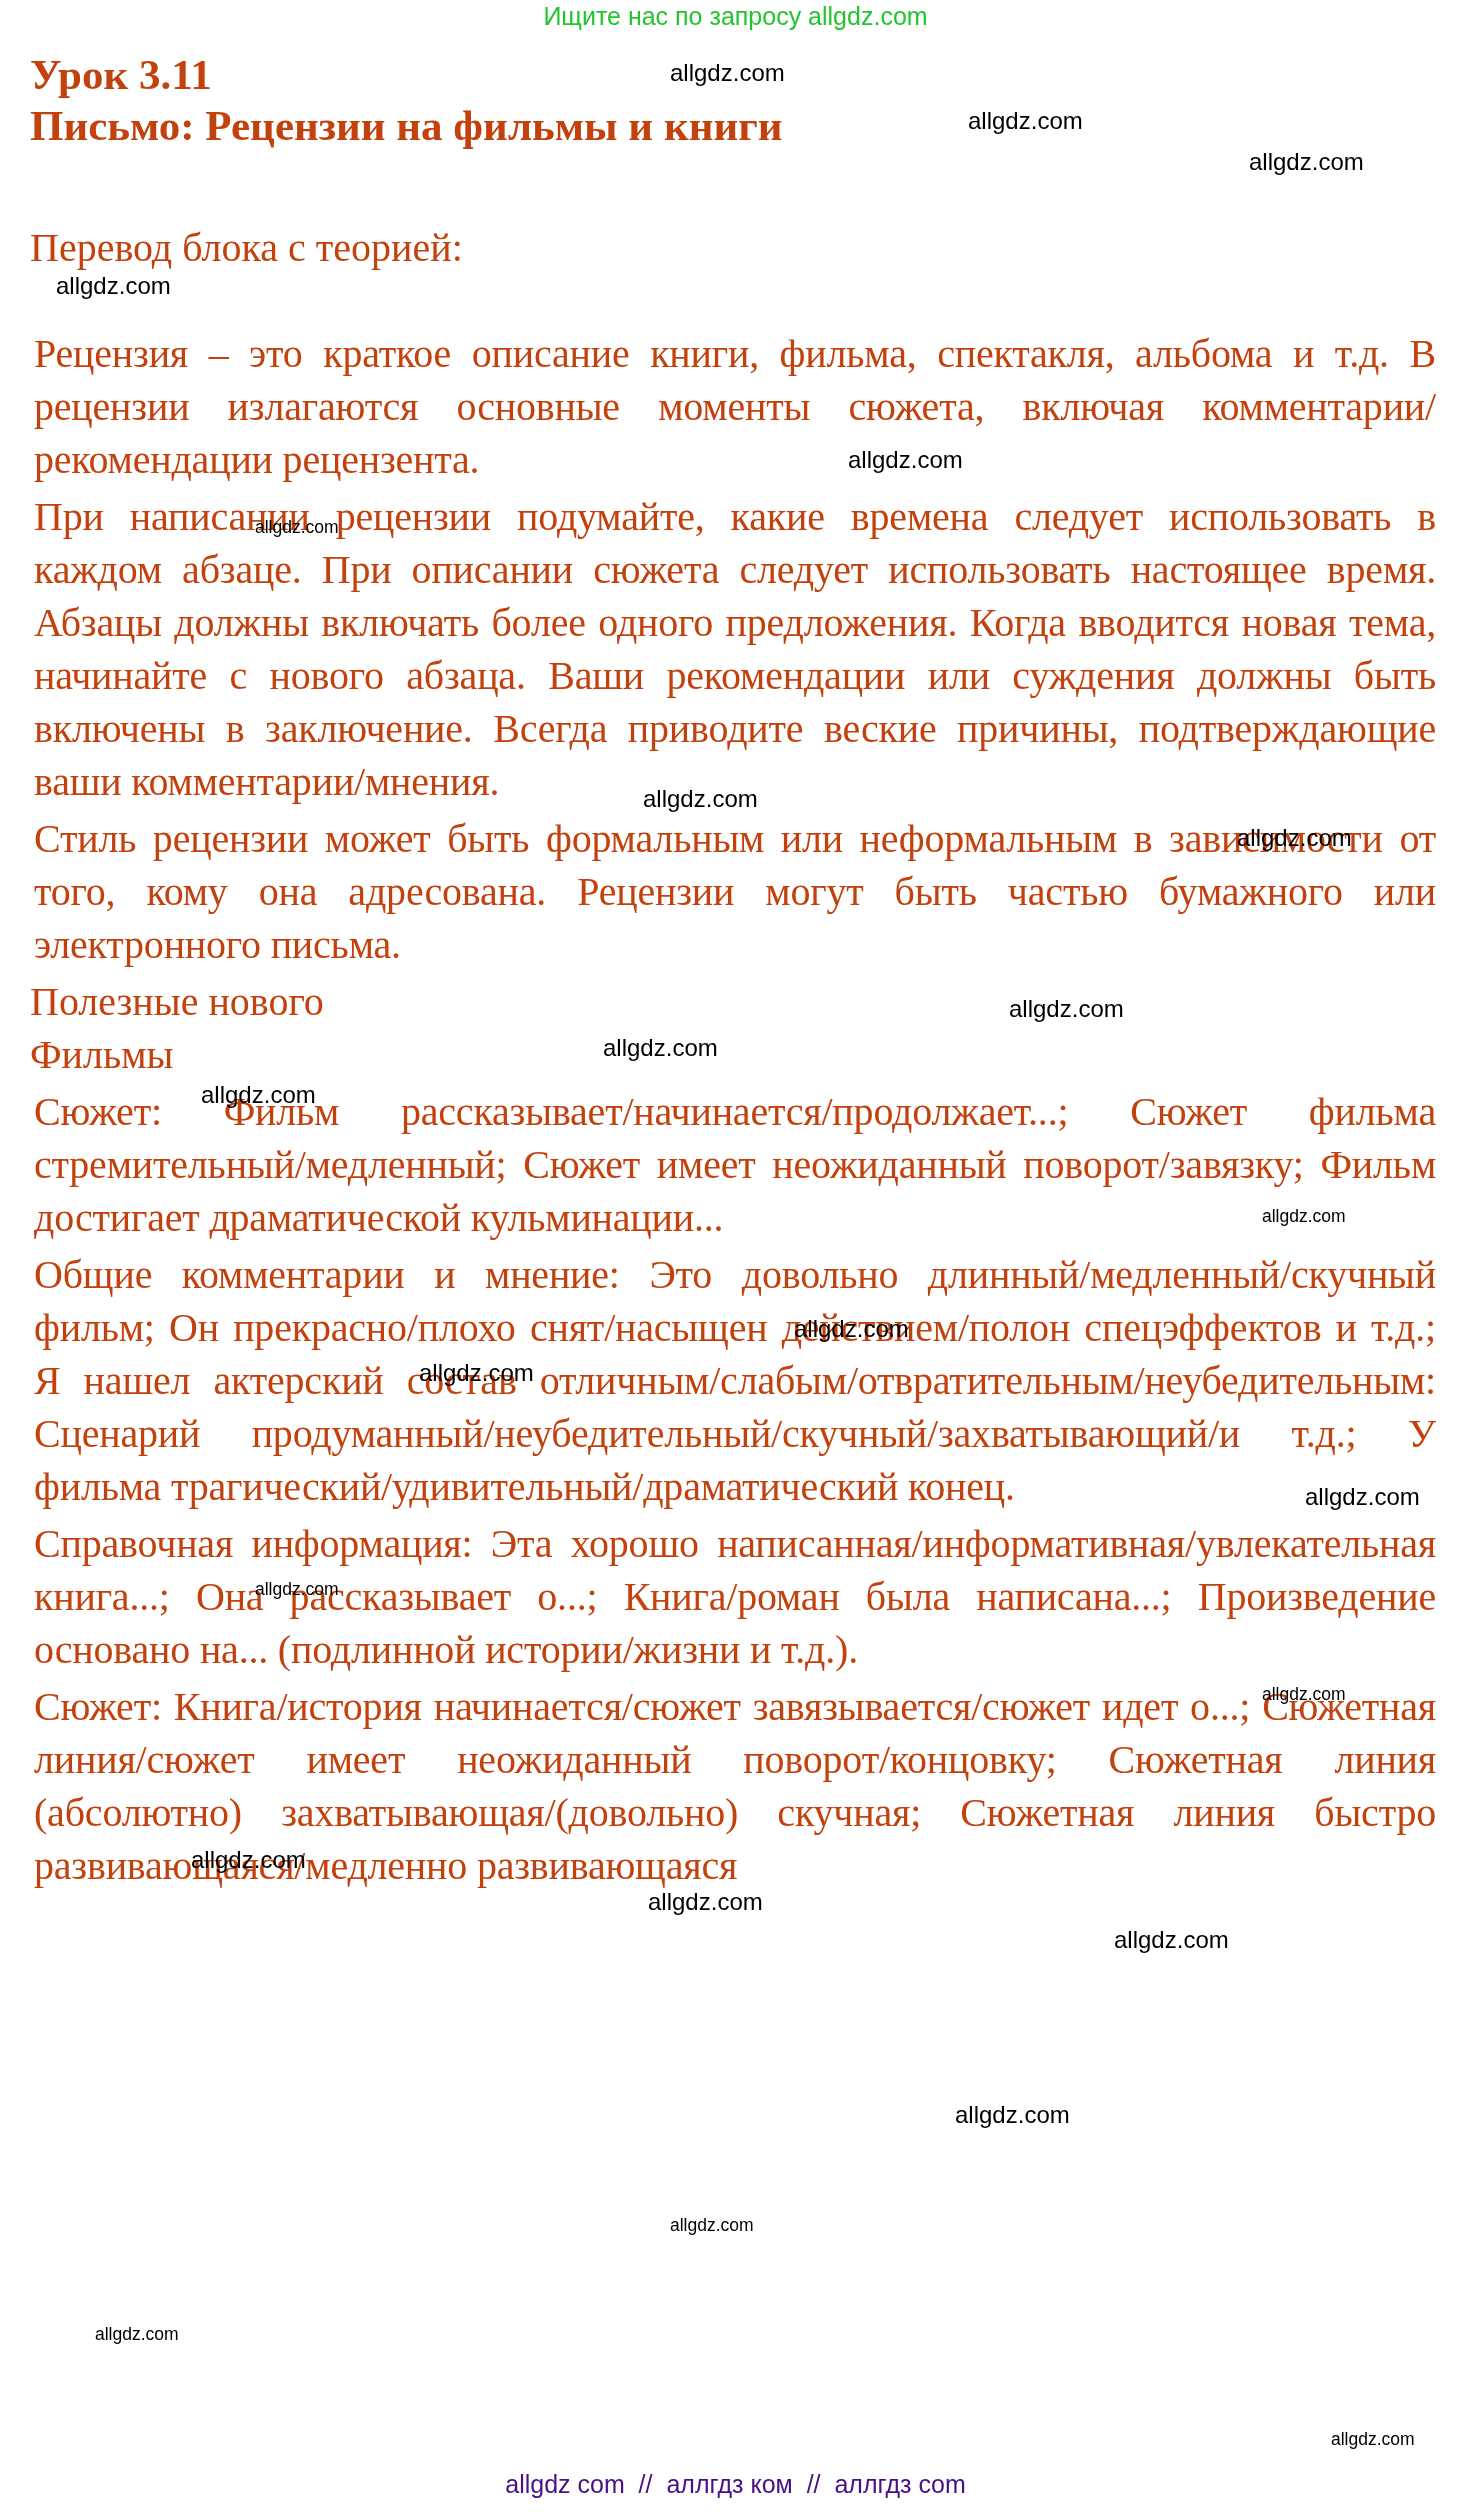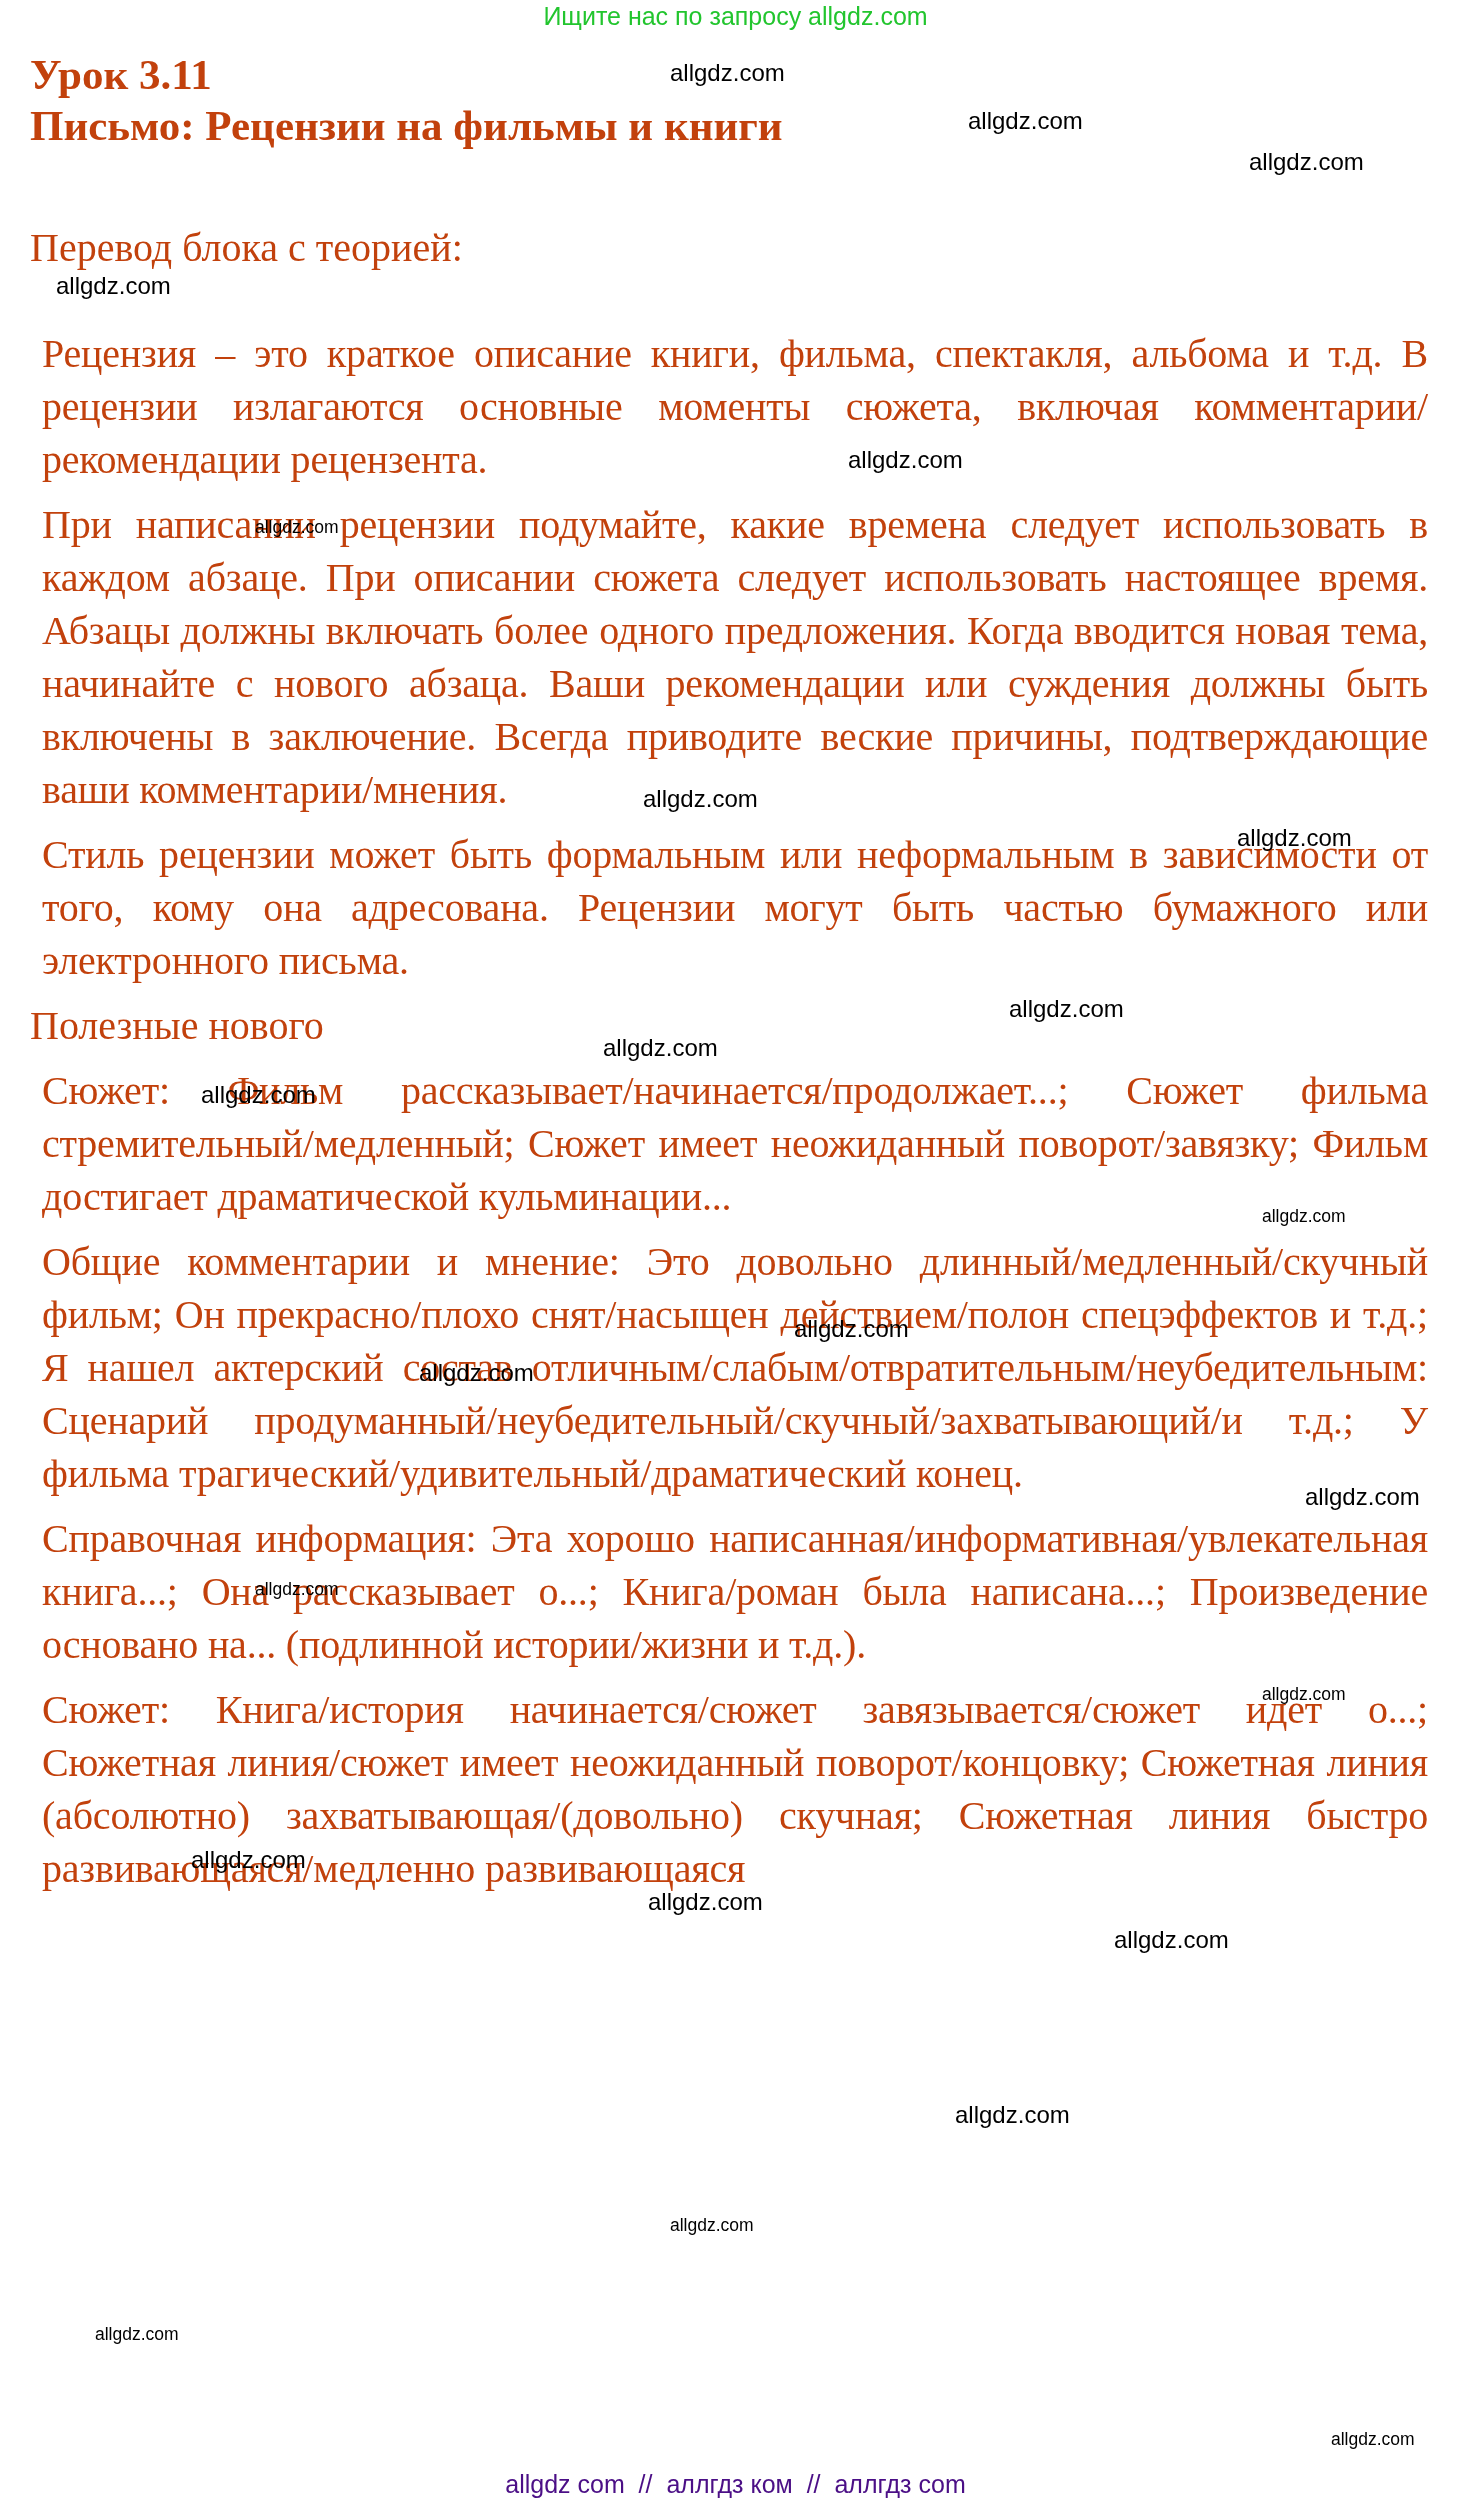--- a/index.html
+++ b/index.html
@@ -12,21 +12,21 @@
     position: absolute; left: 30px; top: 49px; width: 1410px;
     font-family: "Liberation Serif", serif; color: #c2410c;
   }
   .title {
     font-weight: bold; font-size: 43px; line-height: 51px; margin: 0;
   }
   .section-head {
     font-size: 40px; line-height: 53px; margin: 70px 0 53px 0;
   }
   .para {
-    font-size: 40px; line-height: 53px; text-align: justify; margin: 12px;
+    font-size: 40px; line-height: 53px; text-align: justify; margin: 4px;
     text-align-last: left; letter-spacing: -0.2px;
   }
   .plain { font-size: 40px; line-height: 53px; margin: 0; }
   .wm {
     position: absolute; font-family: "Liberation Sans", sans-serif;
     font-size: 24px; color: #000; white-space: nowrap; z-index: 2;
   }
   .wm.sm { font-size: 17.5px; }
   .footer {
     position: absolute; top: 2470px; left: 0; width: 1471px; text-align: center;
@@ -44,20 +44,21 @@
   <p class="title">Письмо: Рецензии на фильмы и книги</p>
 
   <p class="section-head">Перевод блока с теорией:</p>
 
   <p class="para">Рецензия – это краткое описание книги, фильма, спектакля, альбома и т.д. В рецензии излагаются основные моменты сюжета, включая комментарии/рекомендации рецензента.</p>
   <p class="para">При написании рецензии подумайте, какие времена следует использовать в каждом абзаце. При описании сюжета следует использовать настоящее время. Абзацы должны включать более одного предложения. Когда вводится новая тема, начинайте с нового абзаца. Ваши рекомендации или суждения должны быть включены в заключение. Всегда приводите веские причины, подтверждающие ваши комментарии/мнения.</p>
   <p class="para">Стиль рецензии может быть формальным или неформальным в зависимости от того, кому она адресована. Рецензии могут быть частью бумажного или электронного письма.</p>
 
   <p class="plain">Полезные нового</p>
 
+  <p class="plain">Фильмы</p>
   <p class="para">Сюжет: Фильм рассказывает/начинается/продолжает...; Сюжет фильма стремительный/медленный; Сюжет имеет неожиданный поворот/завязку; Фильм достигает драматической кульминации...</p>
   <p class="para">Общие комментарии и мнение: Это довольно длинный/медленный/скучный фильм; Он прекрасно/плохо снят/насыщен действием/полон спецэффектов и т.д.; Я нашел актерский состав отличным/слабым/отвратительным/неубедительным: Сценарий продуманный/неубедительный/скучный/захватывающий/и т.д.; У фильма трагический/удивительный/драматический конец.</p>
 
   <p class="para">Справочная информация: Эта хорошо написанная/информативная/увлекательная книга...; Она рассказывает о...; Книга/роман была написана...; Произведение основано на... (подлинной истории/жизни и т.д.).</p>
   <p class="para">Сюжет: Книга/история начинается/сюжет завязывается/сюжет идет о...; Сюжетная линия/сюжет имеет неожиданный поворот/концовку; Сюжетная линия (абсолютно) захватывающая/(довольно) скучная; Сюжетная линия быстро развивающаяся/медленно развивающаяся</p>
 </div>
 
 <span class="wm" style="left:670px;top:59px">allgdz.com</span>
 <span class="wm" style="left:968px;top:107px">allgdz.com</span>
 <span class="wm" style="left:1249px;top:148px">allgdz.com</span>

